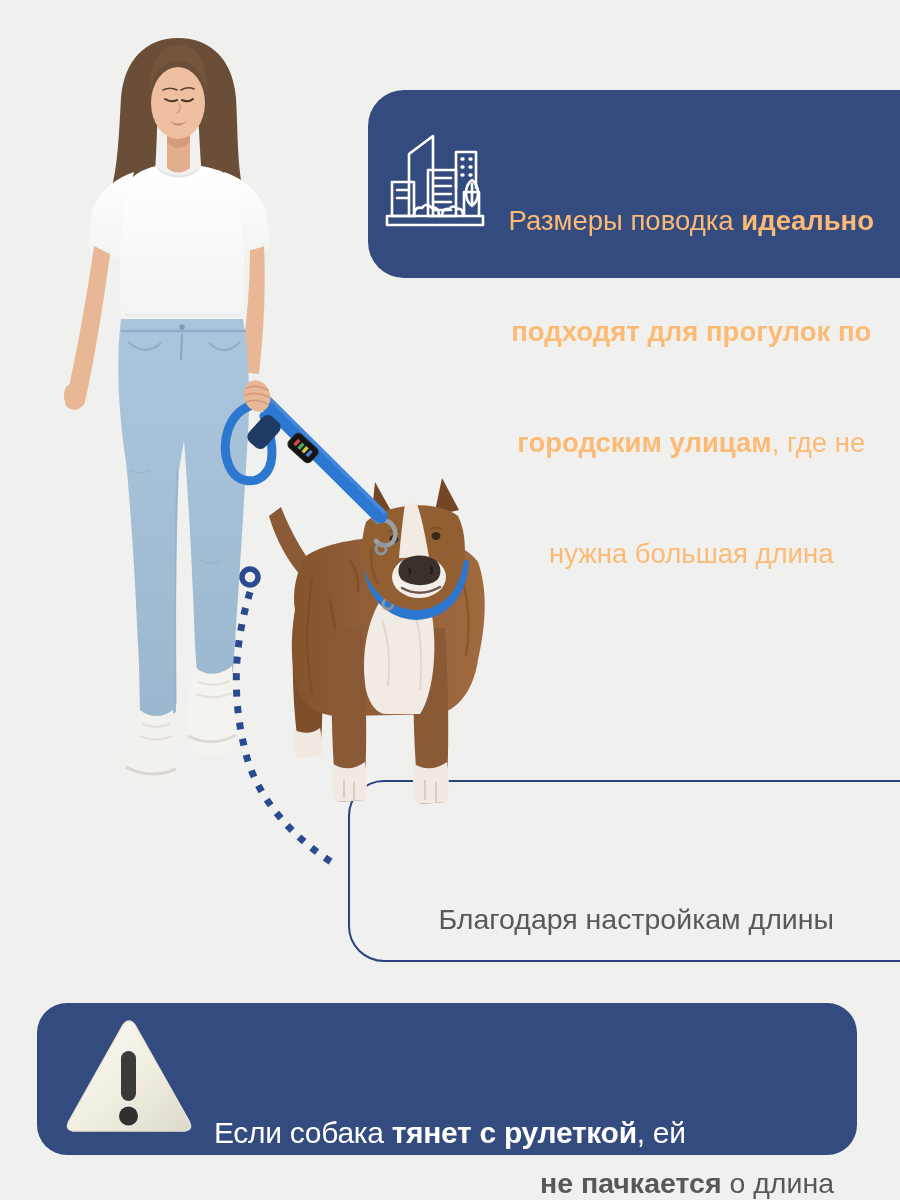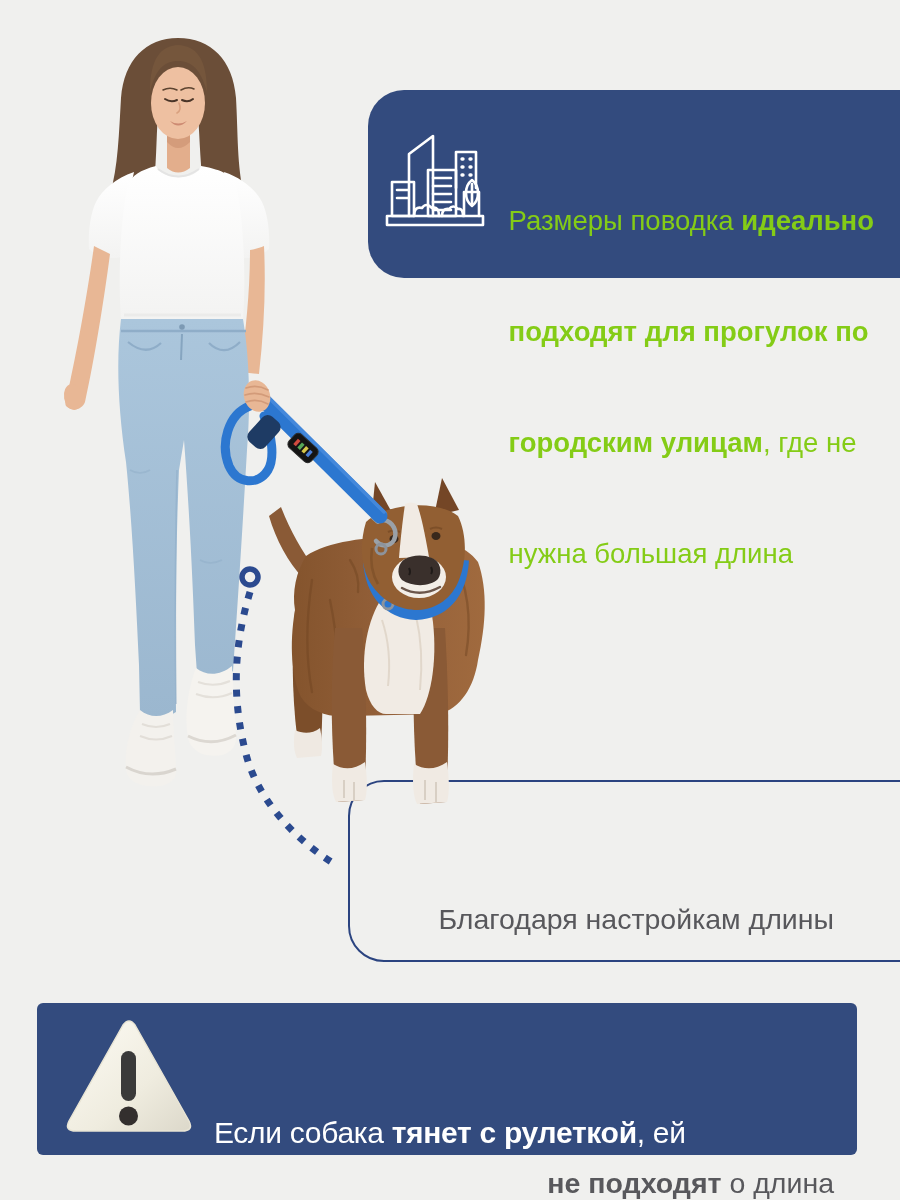--- a/index.html
+++ b/index.html
@@ -6,52 +6,52 @@
   body{
     width:900px;height:1200px;position:relative;overflow:hidden;
     background:#f0f0ee;
     font-family:"Liberation Sans", sans-serif;
   }
   .card{position:absolute;background:#334b7e;}
   
   #city-card{left:368px;top:90px;width:572px;height:188px;border-radius:36px;}
   #city-icon{position:absolute;left:16px;top:28px;width:102px;height:120px;}
   #city-text{
-    position:absolute;right:66px;top:38px;text-align:left;
-    color:#84cc16;font-size:27.5px;line-height:37px;font-weight:400;white-space:pre;
+    position:absolute;right:66px;top:38px;text-align:center;
+    color:#fdba74;font-size:27.5px;line-height:37px;font-weight:400;white-space:pre;
   }
   
   #length-callout{
     position:absolute;left:348px;top:780px;width:612px;height:182px;
     border:2.5px solid #2b4480;border-radius:36px;background:transparent;
     box-sizing:border-box;z-index:1;
   }
   #length-text{
     position:absolute;right:124px;top:27px;text-align:right;
     color:#58585c;font-size:28.5px;line-height:44px;white-space:pre;
   }
   
-  #warning-card{left:37px;top:1003px;width:820px;height:152px;border-radius:6px;z-index:1;}
+  #warning-card{left:37px;top:1003px;width:820px;height:152px;border-radius:30px;z-index:1;}
   #warning-icon{position:absolute;left:26px;top:14px;width:132px;height:126px;}
   #warning-text{
     position:absolute;left:177px;top:22px;text-align:left;
     color:#fff;font-size:30px;line-height:43px;letter-spacing:-0.3px;white-space:pre;
   }
   .b{font-weight:700;}
   #figure{position:absolute;left:0;top:0;z-index:2;}
   .line{display:block;}
 </style>
 </head>
 <body>
 
 <div id="length-callout">
   <div id="length-text">
     <span class="line"><span>Благодаря настройкам длины</span></span>
     <span class="line"><span>поводок </span><span class="b">не путается</span><span> и</span></span>
-    <span class="line"><span class="b">не подходят</span><span> о длина</span></span>
+    <span class="line"><span class="b">не пачкается</span><span> о длина</span></span>
   </div>
 </div>
 
 <div id="city-card" class="card">
   <svg id="city-icon" viewBox="0 0 102 120">
     <g fill="none" stroke="#ffffff" stroke-width="2.6" stroke-linejoin="round" stroke-linecap="round">
 
       <path d="M 25 98 L 25 36 L 49 18 L 49 98"></path>
 
       <rect x="44" y="52" width="28" height="46"></rect>

